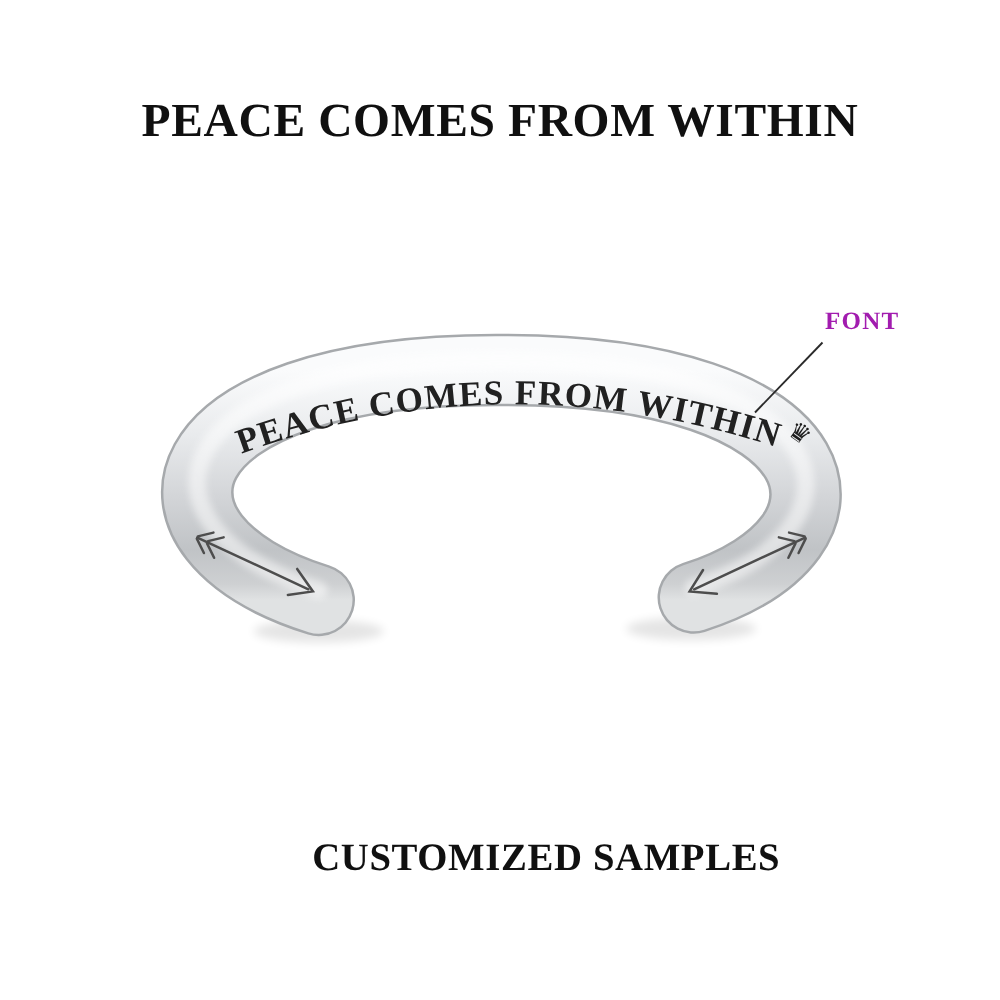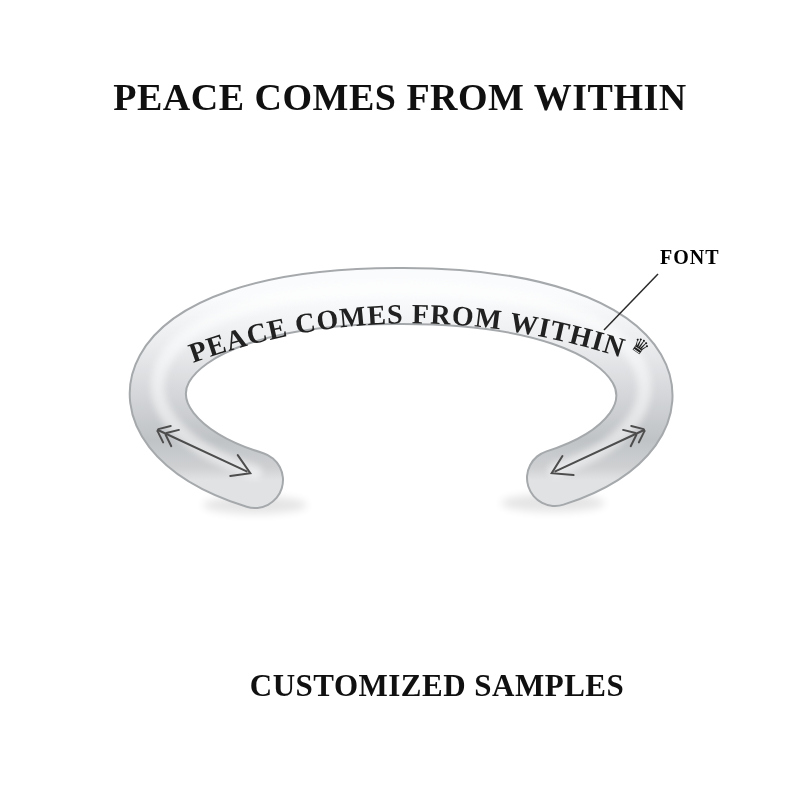--- a/index.html
+++ b/index.html
@@ -36,21 +36,21 @@
     color: #101010;
     padding-left: 37px;
   }
   .font-callout {
     position: absolute;
     left: 660px;
     top: 246px;
     font-size: 20px;
     font-weight: bold;
     letter-spacing: 1px;
-    color: #000000;
+    color: #a21caf;
   }
   .bracelet-svg {
     position: absolute;
     left: 0;
     top: 0;
   }
   .engraving {
     font-family: "Liberation Serif", serif;
     font-weight: bold;
     font-size: 28px;

